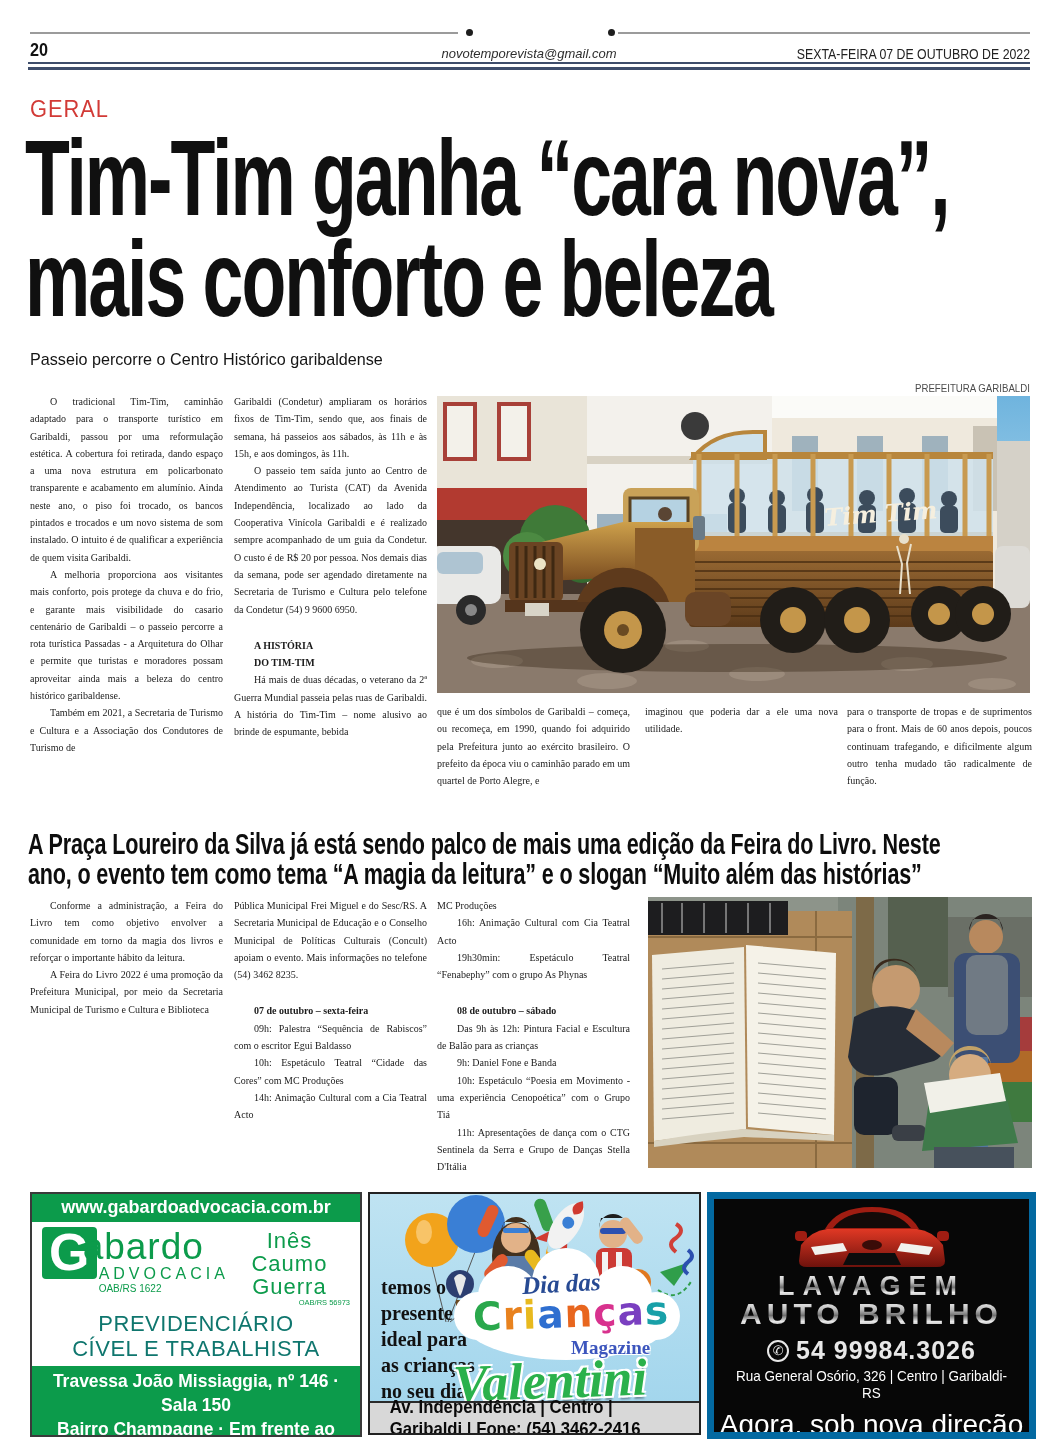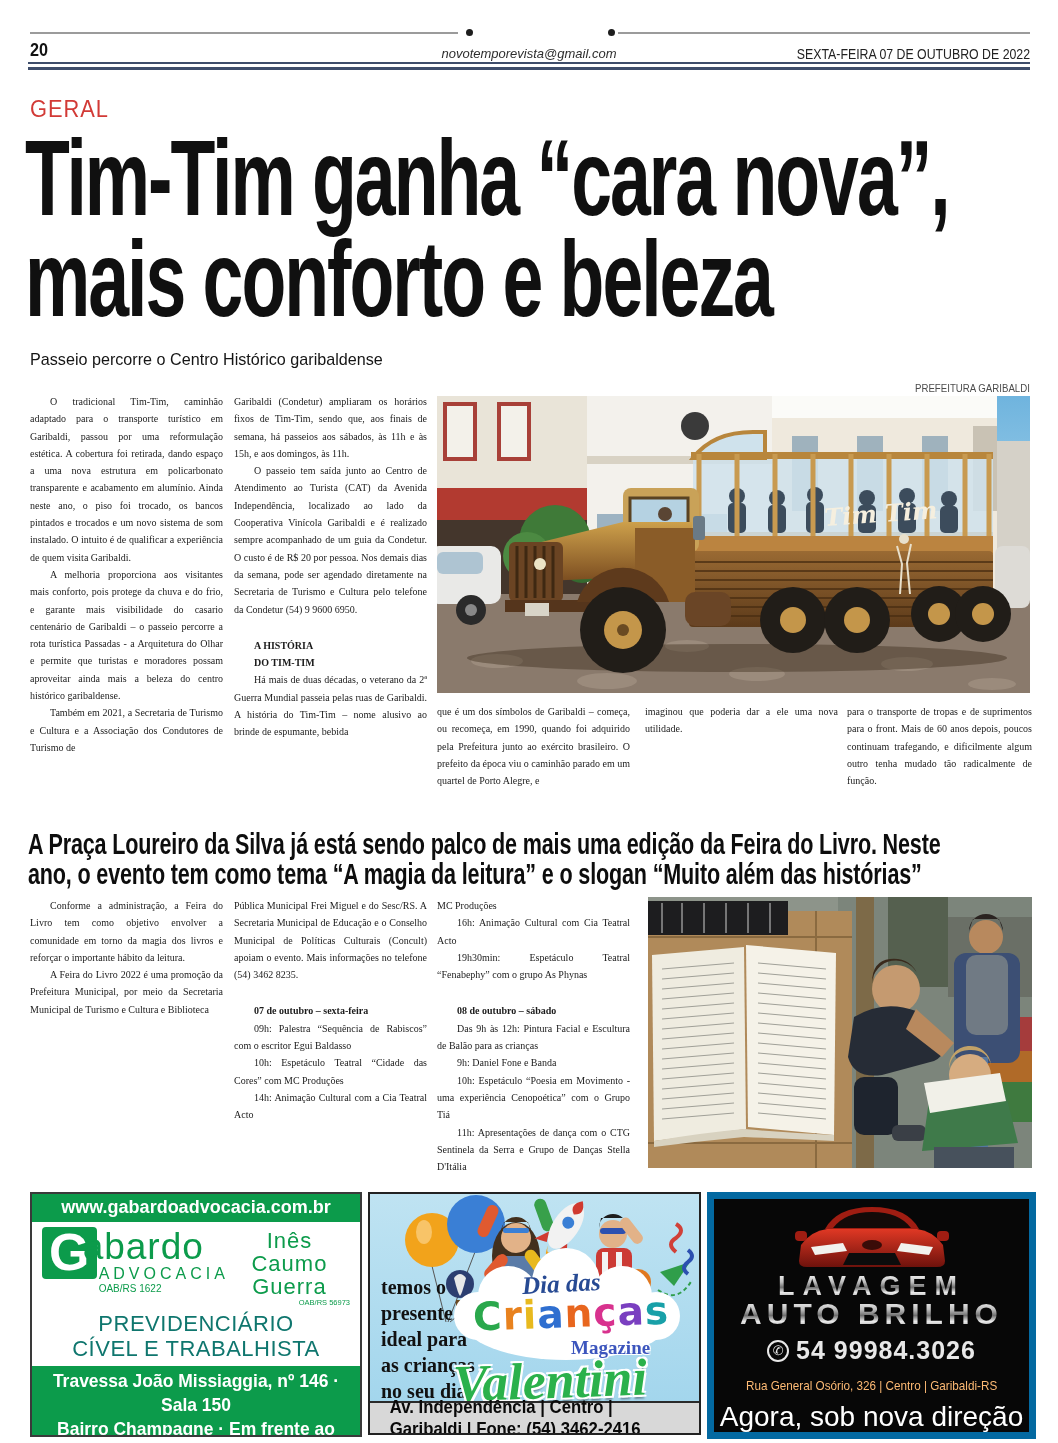--- a/index.html
+++ b/index.html
@@ -129,21 +129,21 @@
   .b-car { margin-top:2px; }
   .silver { font-weight:bold;
     background:linear-gradient(180deg,#fdfdfd 0%,#bdbdbd 35%,#6f6f6f 55%,#e9e9e9 75%,#9a9a9a 100%);
     -webkit-background-clip:text; background-clip:text; color:transparent; }
   .b-t1 { font-size:27px; letter-spacing:8px; line-height:26px; margin-top:-4px; }
   .b-t2 { font-size:30px; letter-spacing:5px; line-height:30px; }
   .b-phone { display:flex; align-items:center; justify-content:center; gap:7px; margin-top:7px; }
   .w-icon { width:22px; height:22px; border:2px solid #e8e8e8; border-radius:50%;
     display:flex; align-items:center; justify-content:center; font-size:13px; color:#e8e8e8; }
   .b-phone-num { font-weight:bold; font-size:25px; letter-spacing:1px; }
-  .b-addr { margin-top:13px; font-size:13px; color:#fdba74; }
+  .b-addr { margin-top:2px; font-size:15px; color:#ffffff; }
   .b-addr .cx { transform:scaleX(.9); transform-origin:center top; }
   .b-banner { margin-top:8px; font-size:28px; color:#fff; font-weight:normal; }
   .b-tag { display:inline-block; margin-top:3px; font-size:14.5px; letter-spacing:.5px;
     border-top:2px solid #fff; border-bottom:2px solid #fff; padding:1px 10px 2px; color:#fff; }
 </style>
 </head>
 <body>
 
 <div class="page">
 

